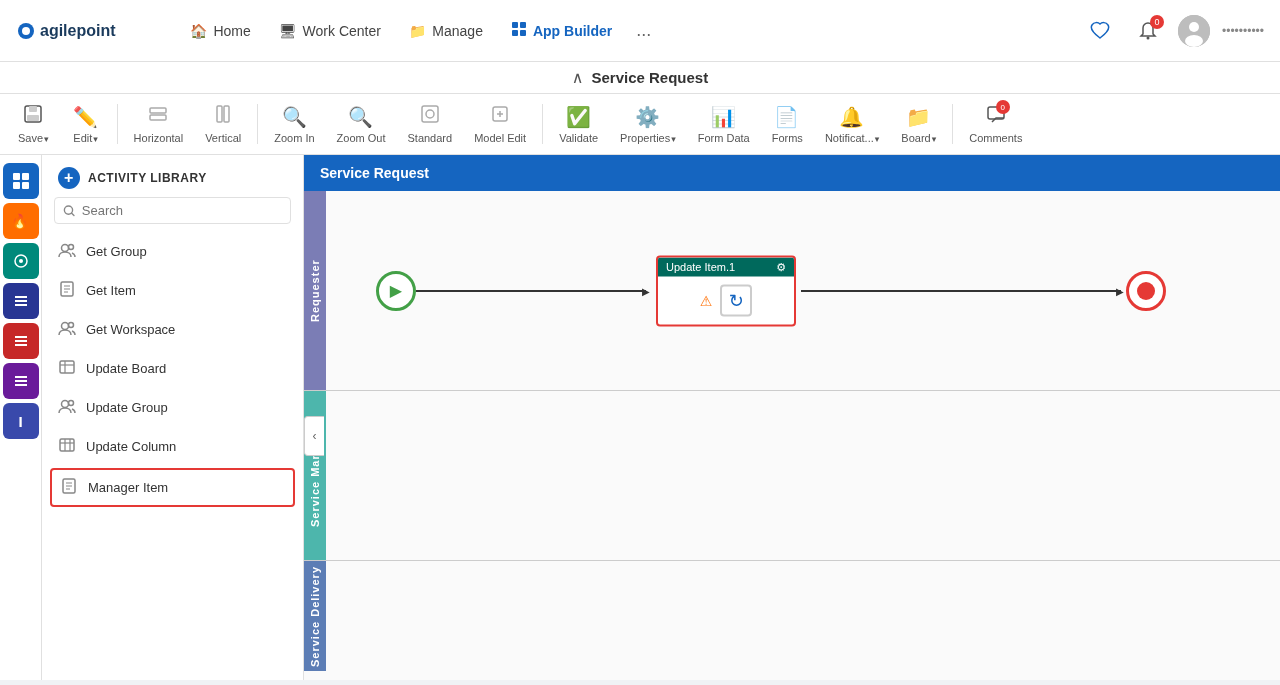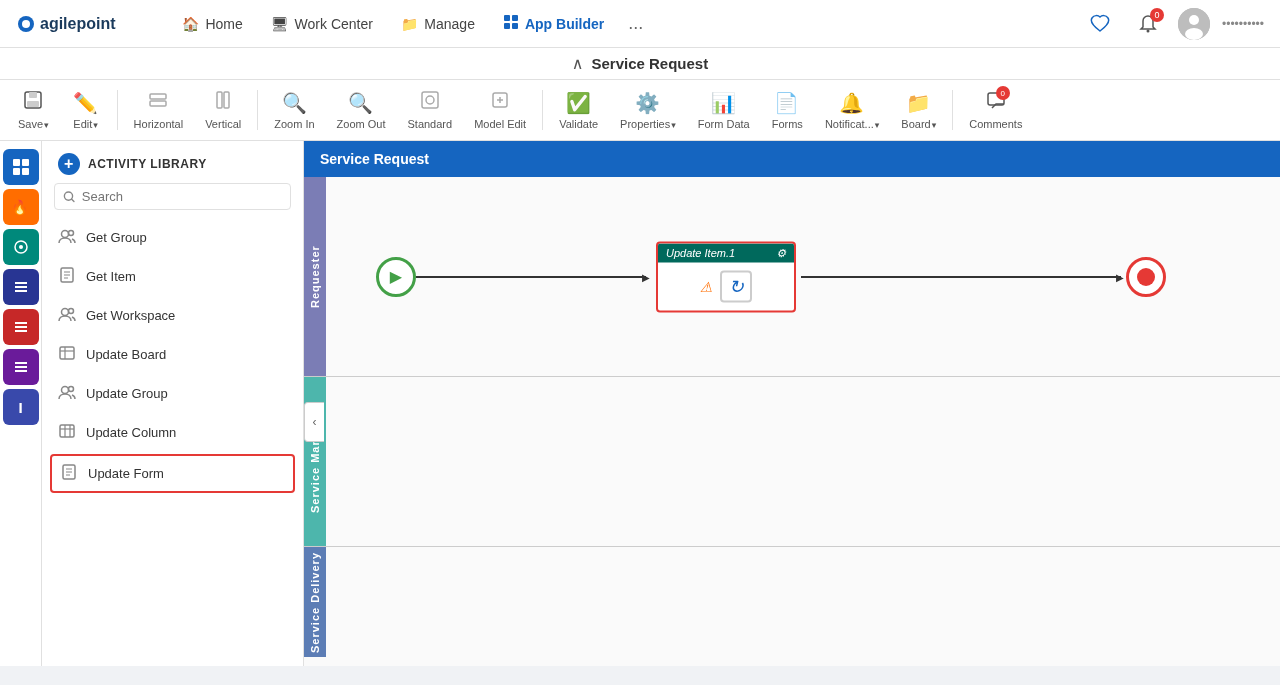--- a/index.html
+++ b/index.html
@@ -1,22 +1,22 @@
 <!DOCTYPE html>
 <html><head>
   <meta charset="utf-8">
   <style>
     * { box-sizing: border-box; margin: 0; padding: 0; }
     body { font-family: 'Segoe UI', Arial, sans-serif; font-size: 13px; background: #f0f2f5; overflow: hidden; }
 
     
     .top-nav {
-      display: flex; align-items: center; height: 48px;
+      display: flex; align-items: center; height: 62px;
       background: #fff; border-bottom: 1px solid #e0e0e0;
-      padding: 8px 16px; gap: 0; position: relative; z-index: 100;
+      padding: 8px 16px; gap: 8px; position: relative; z-index: 100;
     }
     .logo { display: flex; align-items: center; margin-right: 24px; }
     .nav-items { display: flex; align-items: center; gap: 4px; flex: 1; }
     .nav-item {
       display: flex; align-items: center; gap: 6px;
       padding: 8px 12px; border-radius: 4px; cursor: pointer;
       color: #444; font-size: 14px; white-space: nowrap;
       text-decoration: none;
     }
     .nav-item.active { color: #1565c0; font-weight: 600; }
@@ -142,21 +142,21 @@
     .start-node-inner { color: #43a047; font-size: 16px; }
     .end-node {
       width: 40px; height: 40px; border-radius: 50%; border: 3px solid #e53935;
       display: flex; align-items: center; justify-content: center;
       background: #fff; cursor: pointer;
     }
     .end-node-inner { width: 18px; height: 18px; background: #e53935; border-radius: 50%; }
 
     .activity-node {
       border: 2px solid #e53935; border-radius: 4px; background: #fff;
-      width: 140px; min-height: 70px; position: relative; overflow: hidden; font-style: italic;
+      width: 140px; min-height: 70px; position: relative; overflow: hidden;
     }
     .activity-node-header {
       background: #00695c; color: #fff; font-size: 11px;
       padding: 3px 8px; display: flex; justify-content: space-between;
       align-items: center;
     }
     .activity-node-body {
       padding: 8px; display: flex; align-items: center; justify-content: center;
       gap: 8px; min-height: 46px;
     }
@@ -471,21 +471,21 @@
         <span>Update Column</span>
       </div>
 
       <div class="activity-item selected">
         <span>
           <svg width="18" height="18" viewBox="0 0 18 18" fill="none">
             <rect x="3" y="2" width="12" height="14" rx="1.5" stroke="#888" stroke-width="1.5" fill="none"></rect>
             <path d="M6 6h6M6 9h6M6 12h4" stroke="#888" stroke-width="1.2"></path>
           </svg>
         </span>
-        <span>Update Form</span>
+        <span>Manager Item</span>
       </div>
     </div>
   </div>
 
   <div class="canvas-area">
     <div class="canvas-header">
       <span>Service Request</span>
     </div>
     <div class="canvas-body">
 

